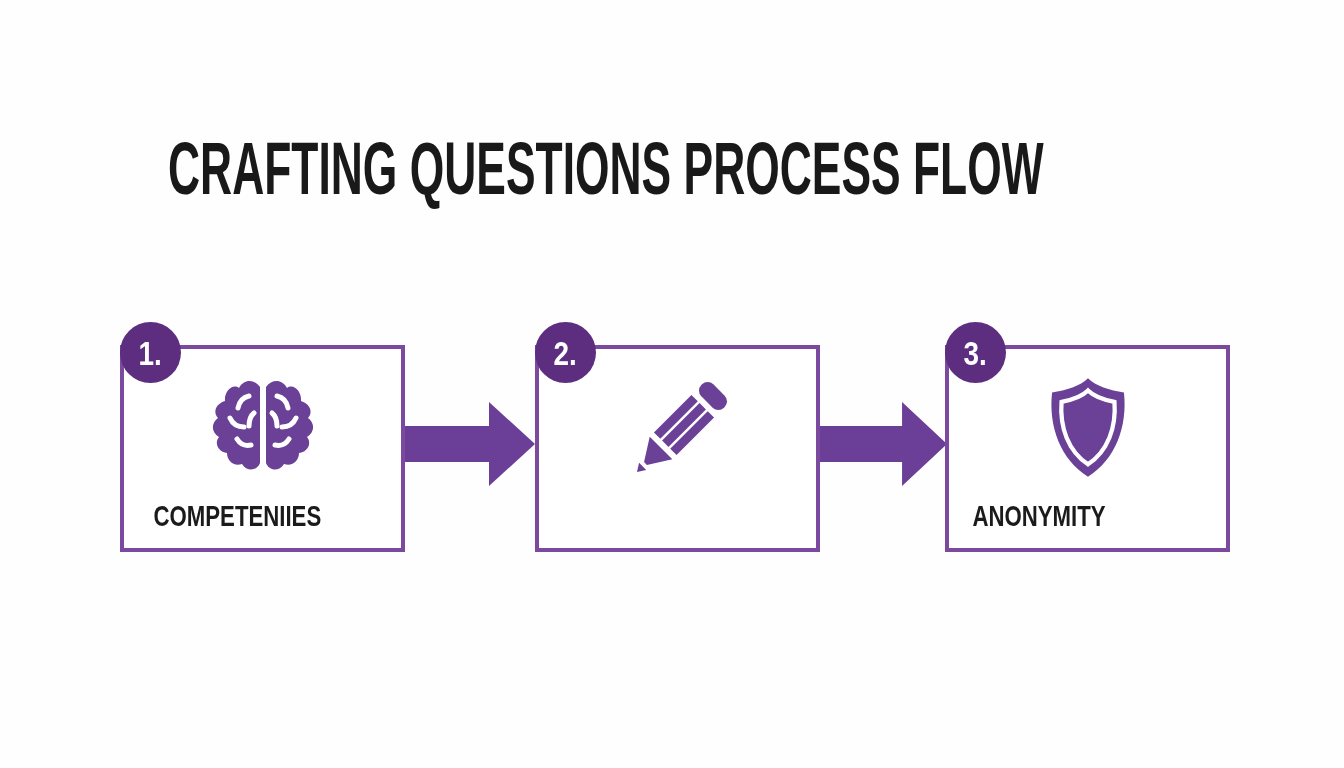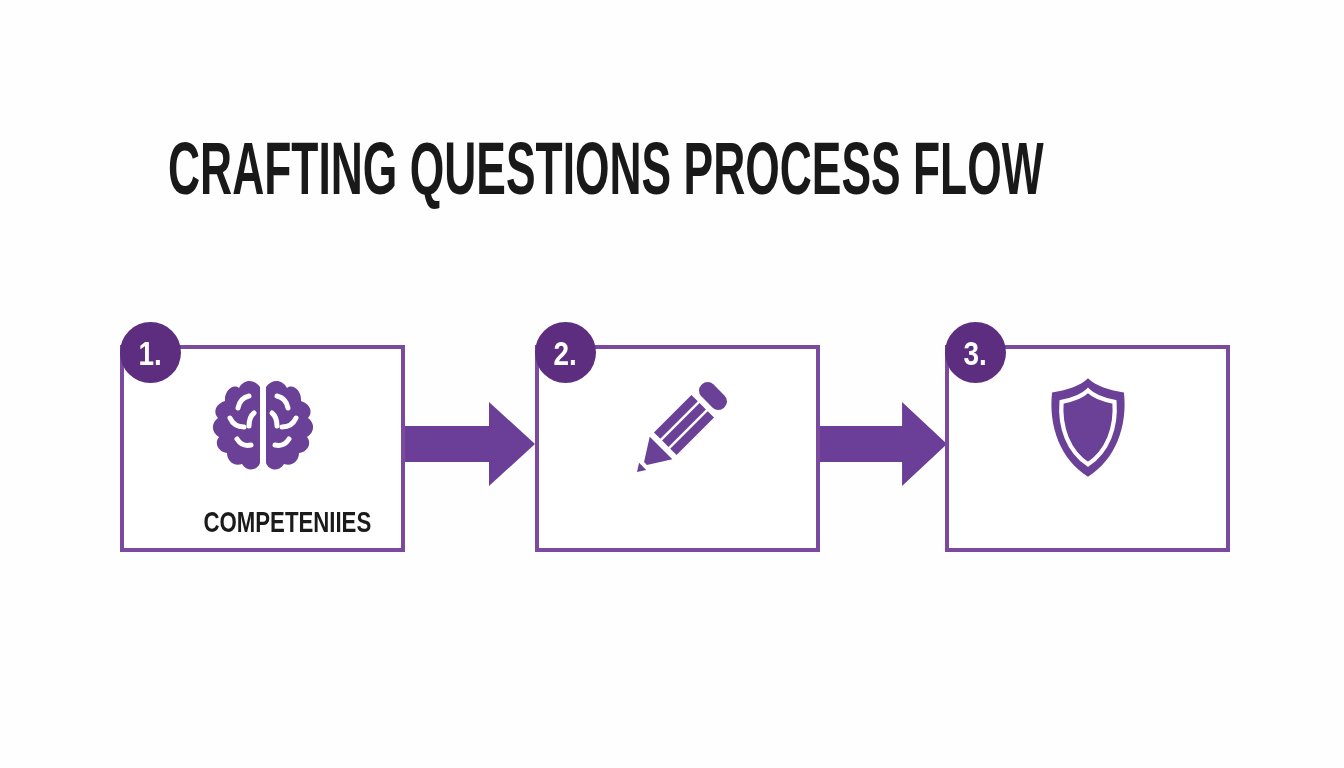--- a/index.html
+++ b/index.html
@@ -26,21 +26,21 @@
   .badge{
     position:absolute;left:-4px;top:-27px;width:61px;height:61px;border-radius:50%;
     background:#5d2d80;display:flex;align-items:center;justify-content:center;
   }
   .badge span{
     color:#ffffff;font-weight:bold;font-size:34px;line-height:1;
     display:inline-block;transform:scaleX(0.82);
   }
 
   .icon-wrap{position:absolute;left:0;right:0;top:22px;display:flex;justify-content:center;}
-  .label-wrap{position:absolute;left:0;right:0;top:158px;text-align:right;padding-left:14px;}
+  .label-wrap{position:absolute;left:0;right:0;top:152px;text-align:left;}
   .label{
     display:inline-block;font-size:30px;font-weight:bold;color:#1b1b1b;
     transform:scaleX(0.74);white-space:nowrap;line-height:1;
   }
 
   
   .arrow{position:absolute;top:402px;}
   .arrow1{left:405px;}
   .arrow2{left:820px;}
 </style>
@@ -110,15 +110,18 @@
   <div class="card card3">
     <div class="badge">
       <span>3.</span>
     </div>
     <div class="icon-wrap">
       <svg width="104" height="112" viewBox="0 0 110 115">
         <path fill="#6b4097" d="M55,6 C47,14 32,19 17,21 C13,57 26,92 55,110 C84,92 97,57 93,21 C78,19 63,14 55,6 Z"></path>
         <path fill="none" stroke="#ffffff" stroke-width="4.5" d="M55,19 C49,25 38,29 27,31 C25,58 34,83 55,97 C76,83 85,58 83,31 C72,29 61,25 55,19 Z"></path>
       </svg>
     </div>
+    <div class="label-wrap">
+      <span class="label">ANONYMITY</span>
+    </div>
   </div>
 
 </div>
 
 </body></html>

